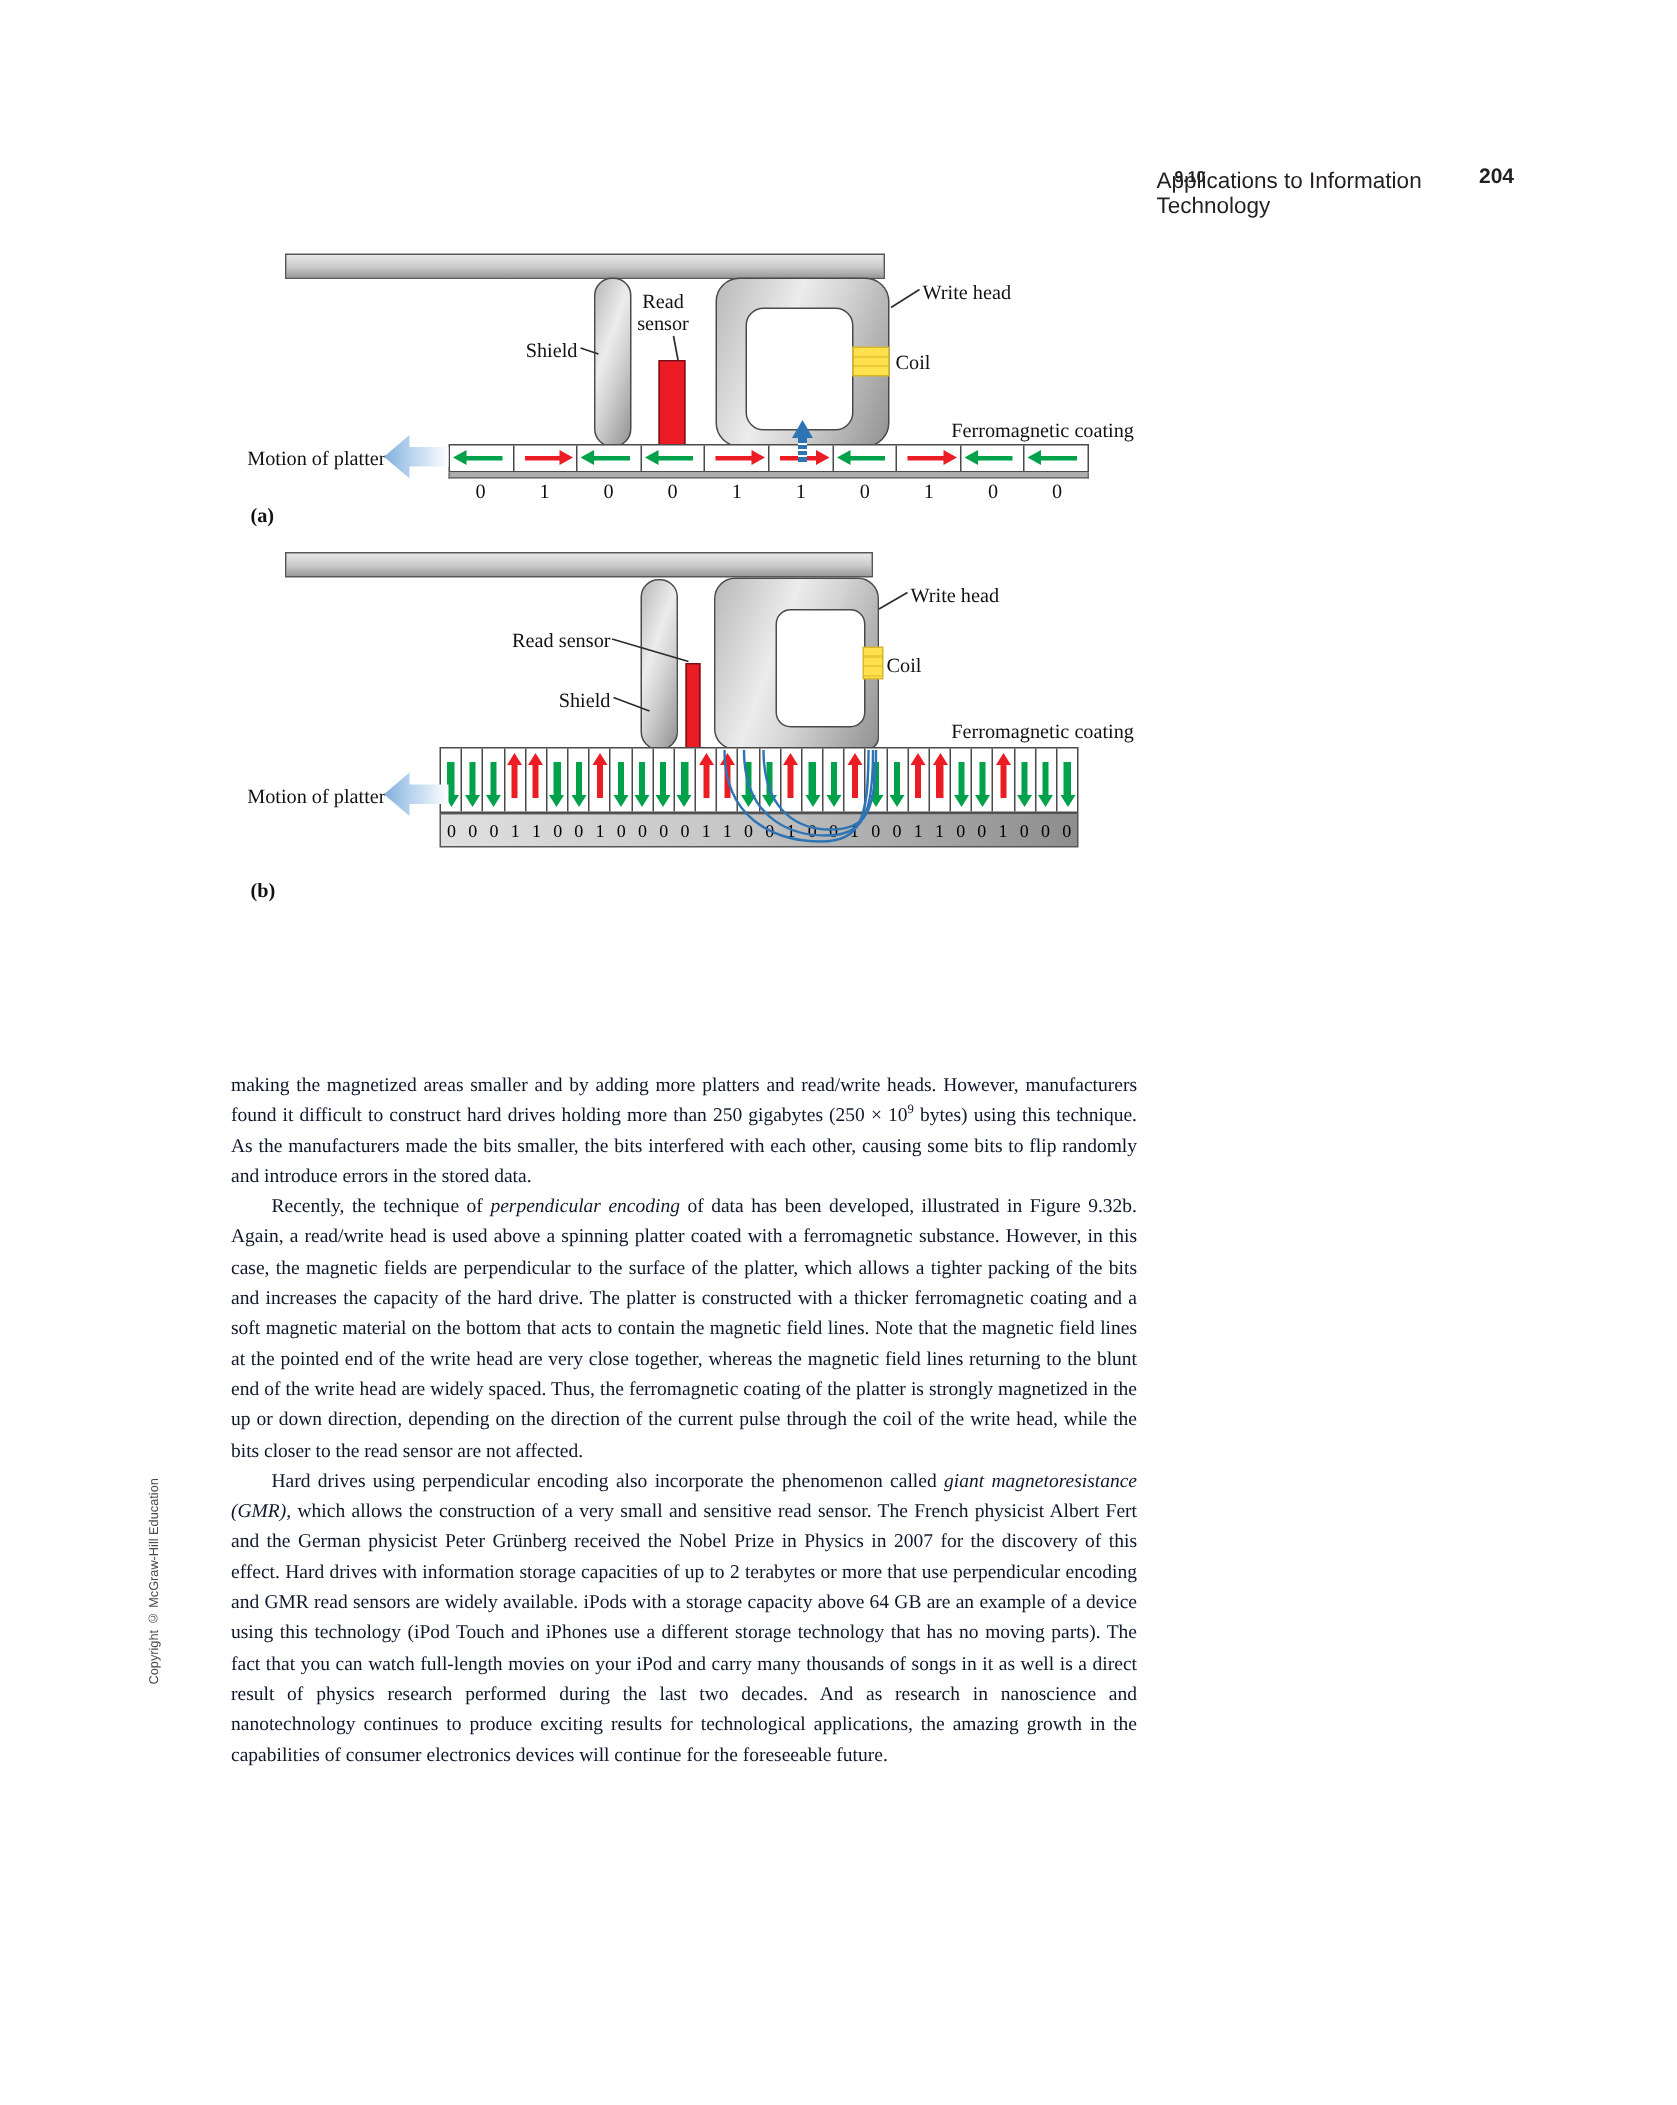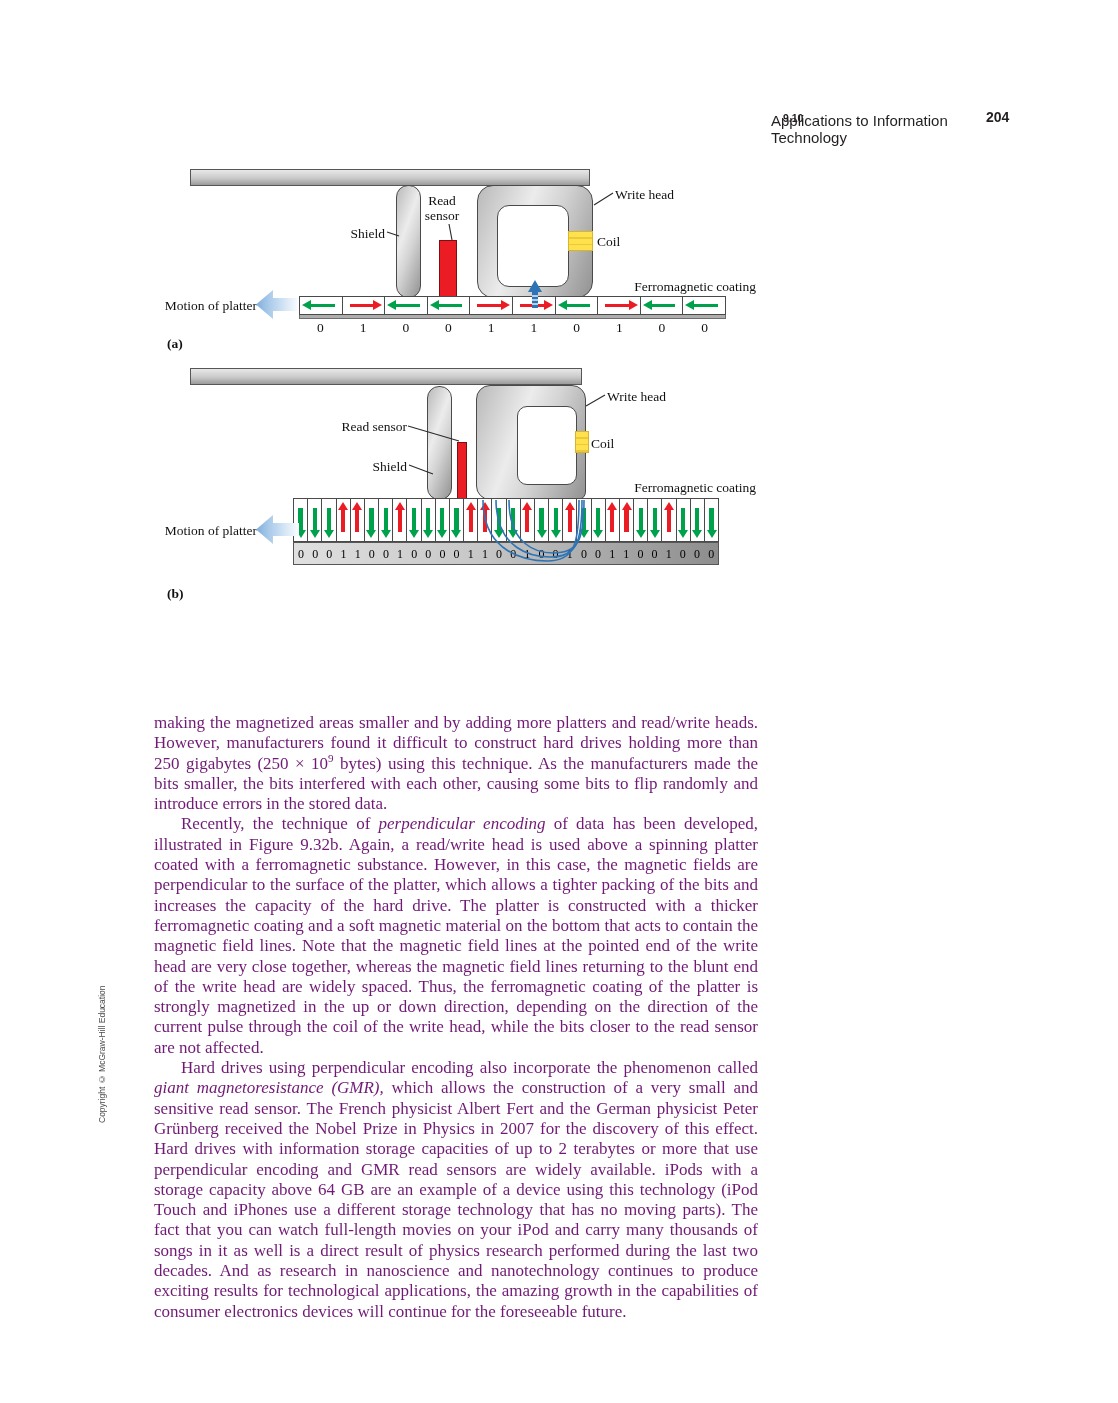--- a/index.html
+++ b/index.html
@@ -53,21 +53,21 @@
              border:1px solid #565656;display:flex;}
   .softlayer .bit{flex:1 1 0;text-align:center;font-size:12px;line-height:22px;color:#000;}
   .overlay{position:absolute;left:0;top:0;pointer-events:none;}
   
   .caption{position:absolute;left:154px;top:621px;width:614px;
      font-family:"Liberation Sans",sans-serif;font-size:12.6px;line-height:17.5px;color:#231f20;}
   .caption .figlabel{font-weight:bold;color:var(--figure-label-teal);}
   .caption .fignum{font-weight:bold;margin-right:7px;}
   
   .bodytext{position:absolute;left:154px;top:713px;width:604px;
-     font-size:17px;line-height:20.3px;color:#701a75;}
+     font-size:13px;line-height:20.3px;color:#0f172a;}
   .para{margin:0;text-align:justify;}
   .para.indent{text-indent:27px;}
   .para sup{font-size:0.65em;line-height:0;}
 </style>
 </head>
 <body>
 
 <div class="page">
 
   <div class="hdr">

